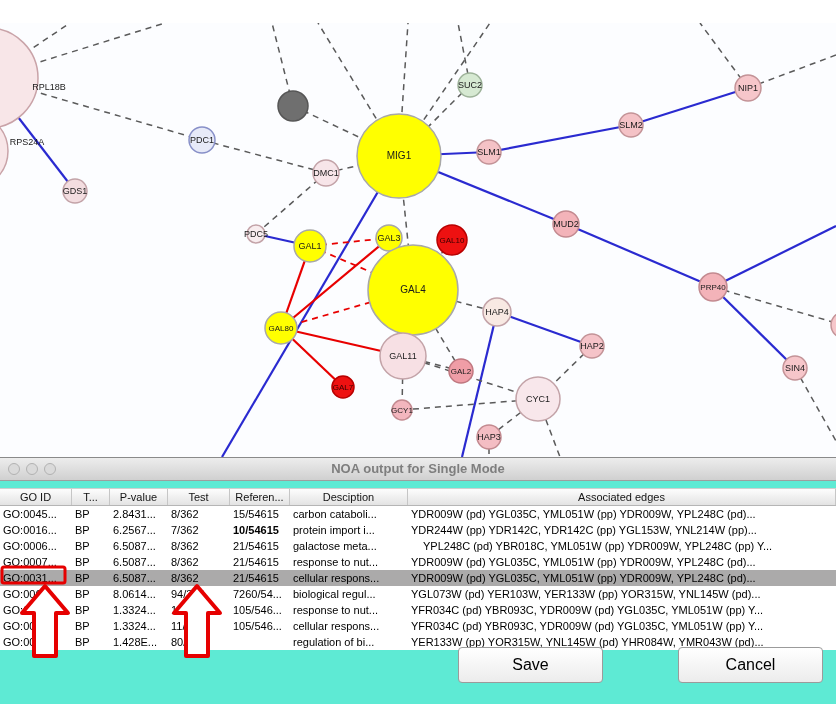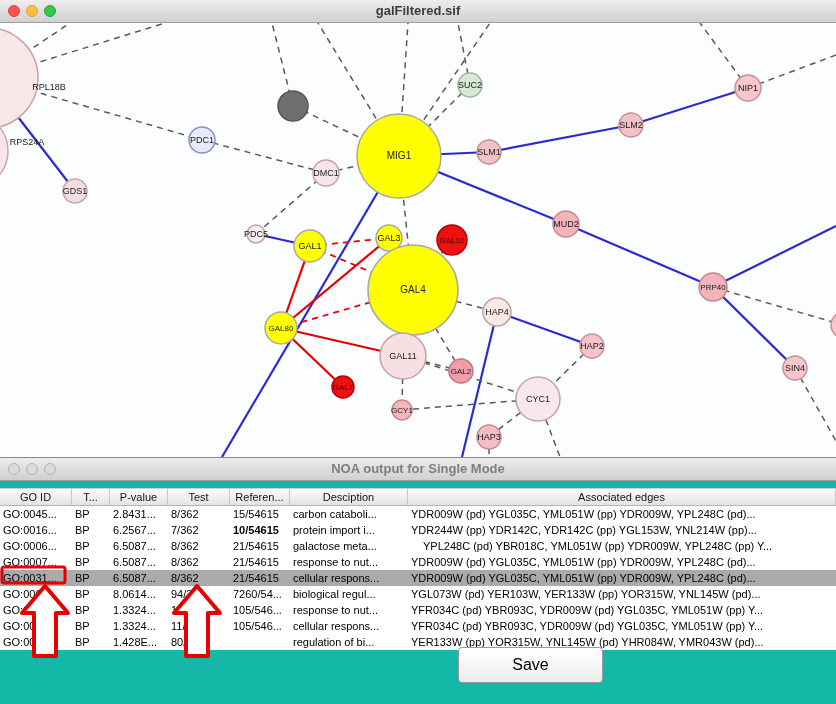--- a/index.html
+++ b/index.html
@@ -19,21 +19,21 @@
   .tl.g1{left:8px}.tl.g2{left:26px}.tl.g3{left:44px}
 
   #graph-svg{position:absolute;top:23px;left:0;background:#fcfdff}
   #graph-svg text{font-family:"Liberation Sans",sans-serif}
   .edge-b{stroke:#2a2ad0;stroke-width:2.2;fill:none}
   .edge-d{stroke:#5a5a5a;stroke-width:1.5;stroke-dasharray:6 5;fill:none}
   .edge-r{stroke:#e80000;stroke-width:2.2;fill:none}
   .edge-rd{stroke:#e80000;stroke-width:1.8;stroke-dasharray:6 5;fill:none}
 
   
-  .win-bottom{position:absolute;left:0;top:458px;width:836px;height:246px;background:#14b8a6}
+  .win-bottom{position:absolute;left:0;top:458px;width:836px;height:246px;background:#5eead4}
   .win-bottom .titlebar .title{color:#7e7e7e}
 
   .table{position:absolute;top:30px;left:0;width:836px}
   .thead{display:flex;height:16px;background:linear-gradient(#fdfdfd,#e3e3e3);
          border-top:1px solid #cfcfcf;border-bottom:1px solid #b5b5b5}
   .th{font-size:11px;line-height:16px;text-align:center;color:#141414;border-right:1px solid #c6c6c6;
       box-sizing:border-box;overflow:hidden;white-space:nowrap;flex:0 0 auto}
   .tbody{background:#fff}
   .row{display:flex;height:16px;background:#fff}
   .row.selected{background:#abaaaa}
@@ -44,26 +44,20 @@
        background:linear-gradient(#ffffff,#ececec);font-size:16px;font-family:inherit;color:#000;cursor:default}
   .btn.save{left:458px;width:145px}
   .btn.cancel{left:678px;width:145px}
 
   #annotations{position:absolute;left:0;top:0;width:836px;height:704px;pointer-events:none;z-index:10}
 </style>
 </head>
 <body>
 
 <div class="win-top">
-  <div class="titlebar">
-    <span class="tl red"></span>
-    <span class="tl yellow"></span>
-    <span class="tl green"></span>
-    <div class="title">galFiltered.sif</div>
-  </div>
   <svg id="graph-svg" width="836" height="434" viewBox="0 0 836 434">
       <line x1="-12" y1="55" x2="202" y2="117" class="edge-d"></line>
       <line x1="-12" y1="55" x2="70" y2="0" class="edge-d"></line>
       <line x1="-12" y1="55" x2="165" y2="0" class="edge-d"></line>
       <line x1="-12" y1="55" x2="75" y2="168" class="edge-b"></line>
       <line x1="202" y1="117" x2="326" y2="150" class="edge-d"></line>
       <line x1="326" y1="150" x2="399" y2="133" class="edge-d"></line>
       <line x1="293" y1="83" x2="399" y2="133" class="edge-d"></line>
       <line x1="293" y1="83" x2="272" y2="0" class="edge-d"></line>
       <line x1="399" y1="133" x2="318" y2="0" class="edge-d"></line>
@@ -264,19 +258,20 @@
           <div class="td" style="width: 58px;">1.428E...</div>
           <div class="td" style="width: 62px;">80/362</div>
           <div class="td" style="width: 60px; margin-top: 48px;">5778/54...</div>
           <div class="td" style="width: 118px;">regulation of bi...</div>
           <div class="td" style="flex: 1 1 0%;">YER133W (pp) YOR315W, YNL145W (pd) YHR084W, YMR043W (pd)...</div>
         </div>
       </div>
   </div>
 
   <button class="btn save">Save</button>
+  <button class="btn cancel">Cancel</button>
 </div>
 
 <svg id="annotations" width="836" height="704">
   <rect x="2" y="567" width="63" height="16" rx="2" fill="none" stroke="#e60000" stroke-width="3"></rect>
   <polygon points="45,586 68,613 56,613 56,656 34,656 34,613 22,613" fill="#ffffff" stroke="#e60000" stroke-width="4" stroke-linejoin="round"></polygon>
   <polygon points="197,586 220,613 208,613 208,656 186,656 186,613 174,613" fill="#ffffff" stroke="#e60000" stroke-width="4" stroke-linejoin="round"></polygon>
 </svg>
 
 </body></html>

